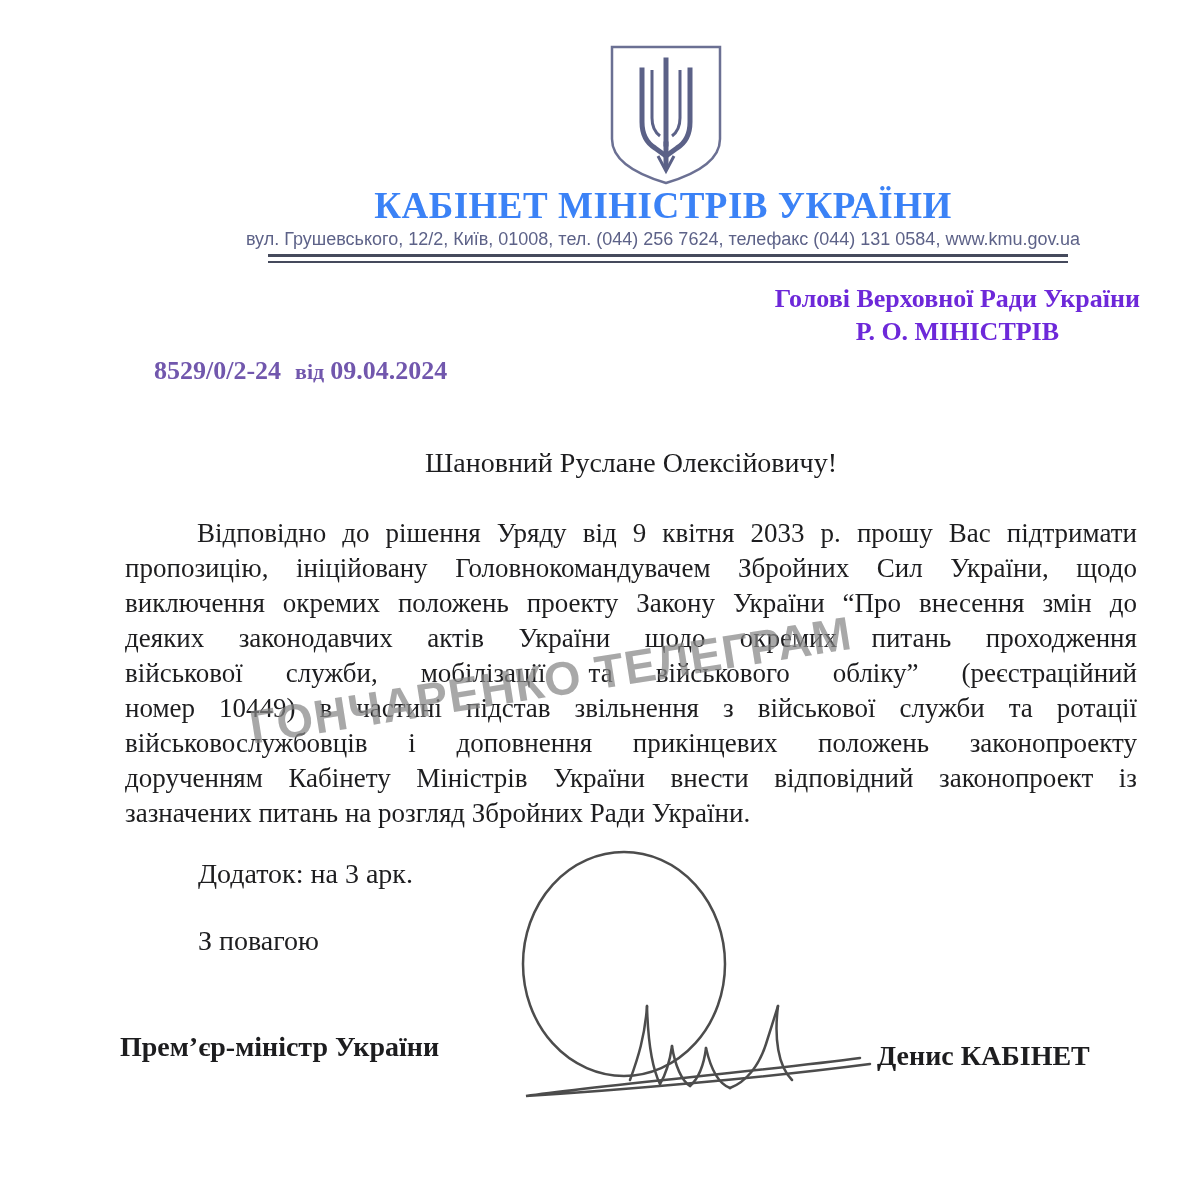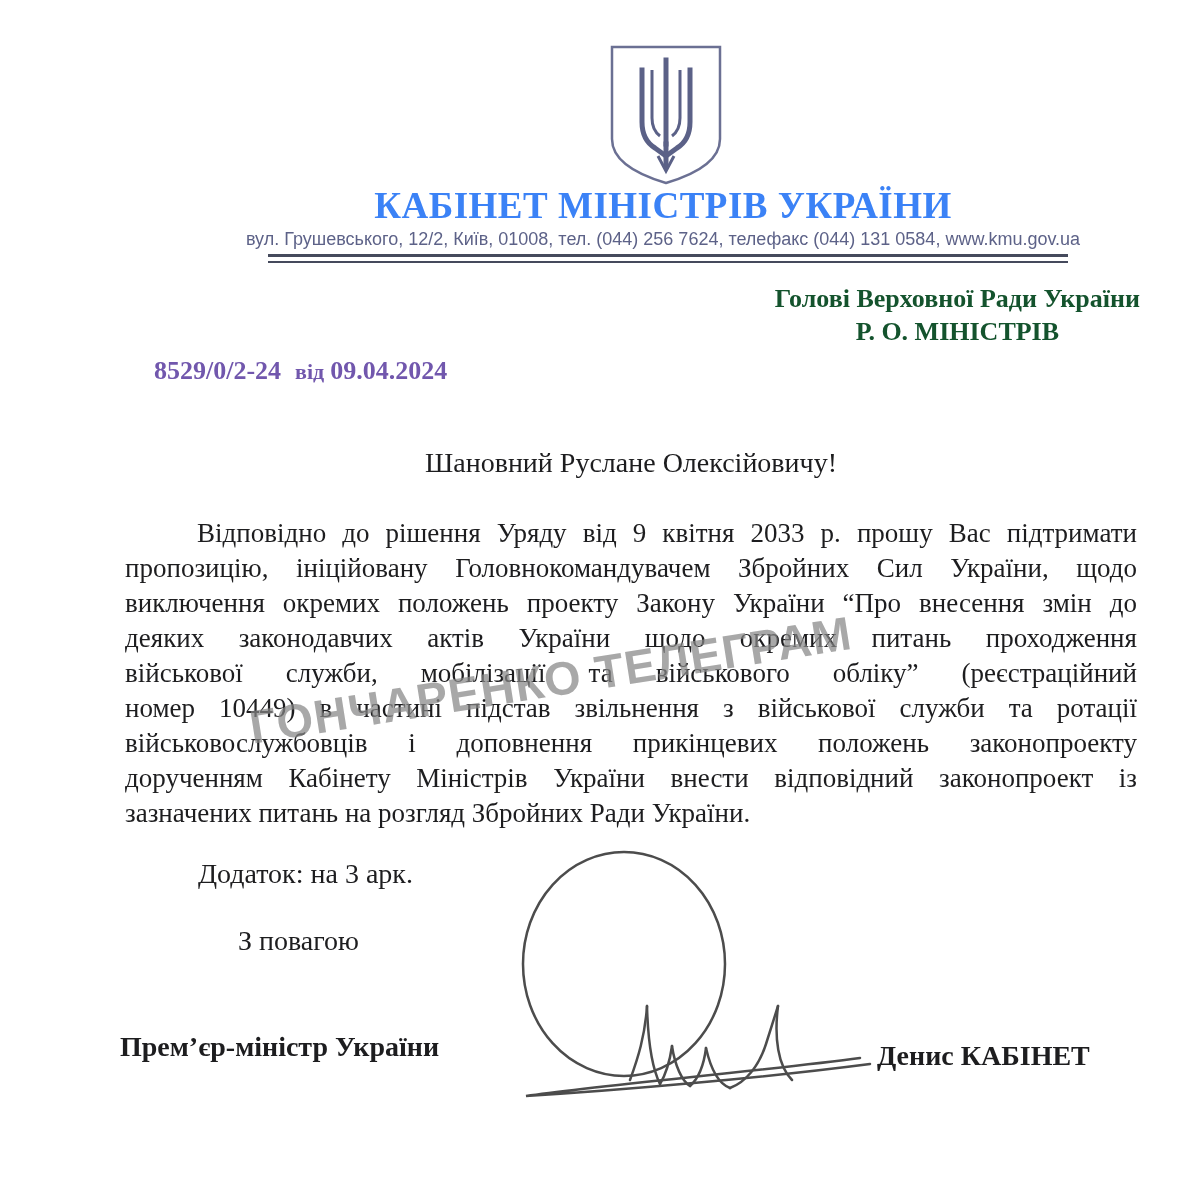--- a/index.html
+++ b/index.html
@@ -22,21 +22,21 @@
     font-family:"Liberation Sans", sans-serif;
   }
   .rule {
     position:absolute; left:268px; top:254px; width:800px; height:4px;
     border-top:3px solid #454a5c; border-bottom:2px solid #454a5c;
   }
 
   
   .recipient {
     position:absolute; right:56px; top:282px; text-align:center;
-    font-weight:bold; font-size:26px; line-height:33px; color:#14532d;
+    font-weight:bold; font-size:26px; line-height:33px; color:#6d28d9;
   }
   .reference {
     position:absolute; left:154px; top:356px;
     font-size:26px; font-weight:bold; color:#7157ad;
   }
   .reference .ref-von { font-size:22px; margin:0 6px 0 14px; }
 
   
   .salutation {
     position:absolute; left:125px; top:447px; width:1012px;
@@ -45,21 +45,21 @@
   .body-text { position:absolute; left:125px; top:516px; width:1012px; font-size:27px; }
   .body-line {
     height:35px; line-height:35px; overflow:hidden;
     text-align:justify; text-align-last:justify;
   }
   .body-line.first { text-indent:72px; }
   .body-line.last  { text-align-last:left; }
 
   
   .attachment { position:absolute; left:198px; top:858px;  font-size:28px; }
-  .closing    { position:absolute; left:198px; top:925px;  font-size:28px;margin-left:40px; }
+  .closing    { position:absolute; left:198px; top:925px;  font-size:28px; }
   .signature  { position:absolute; left:502px; top:838px; width:392px; height:276px; }
   .sig-title  { position:absolute; left:120px; top:1031px; font-size:28px; font-weight:bold; }
   .sig-name   { position:absolute; left:877px; top:1040px; font-size:28px; font-weight:bold; }
 
   
   .watermark {
     position:absolute; left:250px; top:700px; z-index:5;
     transform:rotate(-9deg); transform-origin:0 50%;
     font-family:"Liberation Sans", sans-serif; font-weight:bold;
     font-size:47px; letter-spacing:1px; white-space:nowrap;

